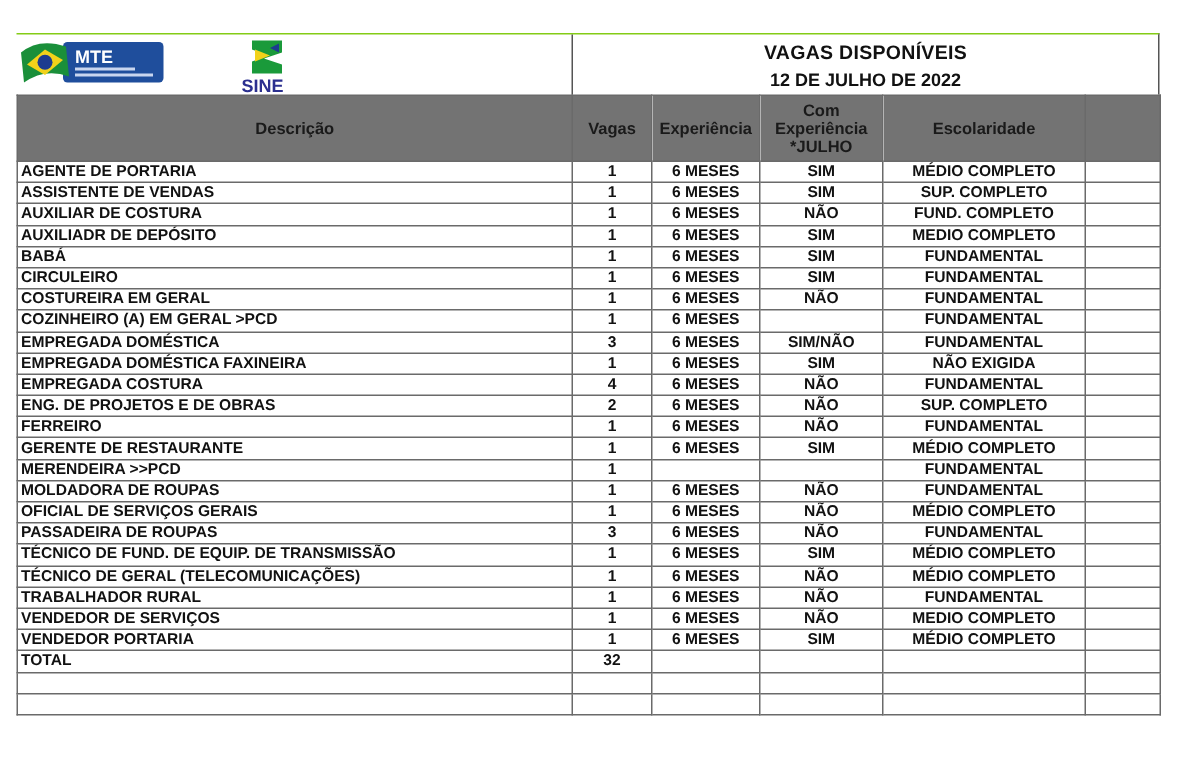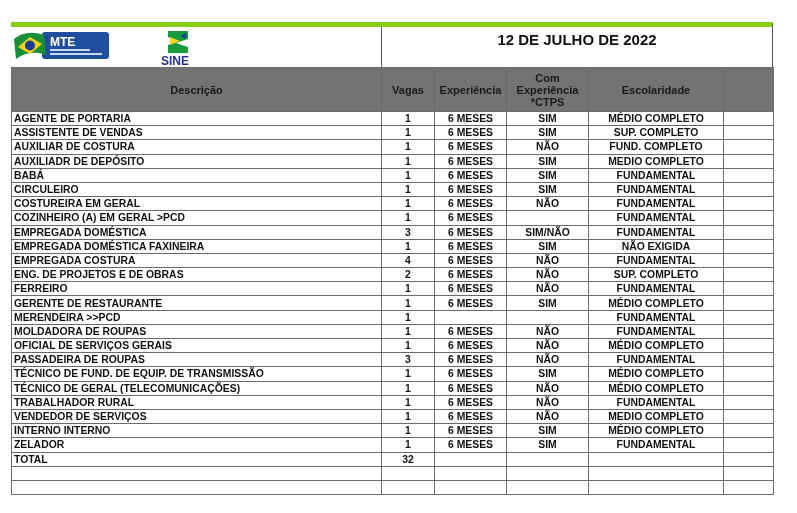--- a/index.html
+++ b/index.html
@@ -1,25 +1,25 @@
 <!DOCTYPE html>
 <html><head>
 <meta charset="utf-8">
 <style>
   html, body { margin:0; padding:0; background:#ffffff; }
   body { width:797px; height:513px; position:relative; overflow:hidden;
          font-family: "Liberation Sans", sans-serif; color:#111; }
   .sheet { position:absolute; left:11px; top:22px; width:762px; }
-  .top { position:relative; height:40px; border-top:5px solid #84cc16; border-right:1px solid #555; }
+  .top { position:relative; height:40px; border-top:1px solid #84cc16; border-right:1px solid #555; }
   .top .divider { position:absolute; left:370px; top:0; bottom:0; border-left:1px solid #555; }
   .logo-mte { position:absolute; left:1px; top:2px; width:98px; height:32px; }
   .logo-sine { position:absolute; left:145px; top:2px; width:40px; height:38px; }
   .title-box { position:absolute; left:371px; right:0; top:0; bottom:0; text-align:center; }
   .title { font-weight:bold; font-size:13px; margin-top:4px; letter-spacing:0.2px; }
-  .date { font-weight:bold; font-size:15px; margin-top:4px; }
+  .date { font-weight:bold; font-size:12px; margin-top:4px; }
   table { border-collapse:collapse; table-layout:fixed; width:763px; }
   td, th { border:1px solid #6a6a6a; padding:0 2px; font-weight:bold; font-size:10.4px;
            height:13.2px; line-height:13px; white-space:nowrap; overflow:hidden; }
   thead th { background:#737373; font-size:11px; height:43px; line-height:12px; text-align:center; color:#1a1a1a; }
   td.desc { text-align:left; padding-left:2px; }
   td.c { text-align:center; }
   col.c1 { width:370px; } col.c2 { width:53px; } col.c3 { width:72px; }
   col.c4 { width:82px; } col.c5 { width:135px; } col.c6 { width:50px; }
   table { border-left:1.5px solid #444; border-bottom:1.5px solid #555; }
 </style>
@@ -38,20 +38,21 @@
       <rect x="38" y="24" width="52" height="2" fill="#c9d6ef"></rect>
     </svg>
     <svg class="logo-sine" viewBox="0 0 40 38">
       <path d="M12 2 L32 2 L32 10 L20 14 L32 18 L32 24 L12 24 L12 16 L22 12 L12 8 Z" fill="#1a9a3a"></path>
       <path d="M14 8 L24 12 L14 16 Z" fill="#f2d21a"></path>
       <path d="M30 4 L30 10 L24 7 Z" fill="#1d3c8f"></path>
       <text x="5" y="36" fill="#2b2f8f" font-size="12" font-weight="bold" font-family="Liberation Sans, sans-serif">SINE</text>
     </svg>
     <div class="divider"></div>
     <div class="title-box">
+      <div class="title">VAGAS DISPONÍVEIS</div>
       <div class="date">12 DE JULHO DE 2022</div>
     </div>
   </div>
 
   <table>
     <colgroup>
       <col class="c1">
         <col class="c2">
         <col class="c3">
         <col class="c4">
@@ -59,21 +60,21 @@
         <col class="c6">
     </colgroup>
     <thead>
       <tr>
         <th>Descrição</th>
         <th>Vagas</th>
         <th>Experiência</th>
         <th>
           <div>Com</div>
           <div>Experiência</div>
-          <div>*CTPS</div>
+          <div>*JULHO</div>
         </th>
         <th>Escolaridade</th>
         <th></th>
       </tr>
     </thead>
     <tbody id="rows">
         <tr>
           <td class="desc">AGENTE DE PORTARIA</td>
           <td class="c">1</td>
           <td class="c">6 MESES</td>
@@ -243,33 +244,25 @@
         </tr>
         <tr>
           <td class="desc">VENDEDOR DE SERVIÇOS</td>
           <td class="c">1</td>
           <td class="c">6 MESES</td>
           <td class="c">NÃO</td>
           <td class="c">MEDIO COMPLETO</td>
           <td class="c"></td>
         </tr>
         <tr>
-          <td class="desc">INTERNO INTERNO</td>
-          <td class="c">1</td>
-          <td class="c">6 MESES</td>
-          <td class="c">SIM</td>
-          <td class="c">MÉDIO COMPLETO</td>
-          <td class="c"></td>
-        </tr>
-        <tr>
-          <td class="desc">ZELADOR</td>
-          <td class="c">1</td>
-          <td class="c">6 MESES</td>
-          <td class="c">SIM</td>
-          <td class="c">FUNDAMENTAL</td>
+          <td class="desc">VENDEDOR PORTARIA</td>
+          <td class="c">1</td>
+          <td class="c">6 MESES</td>
+          <td class="c">SIM</td>
+          <td class="c">MÉDIO COMPLETO</td>
           <td class="c"></td>
         </tr>
         <tr>
           <td class="desc">TOTAL</td>
           <td class="c">32</td>
           <td class="c"></td>
           <td class="c"></td>
           <td class="c"></td>
           <td class="c"></td>
         </tr>

